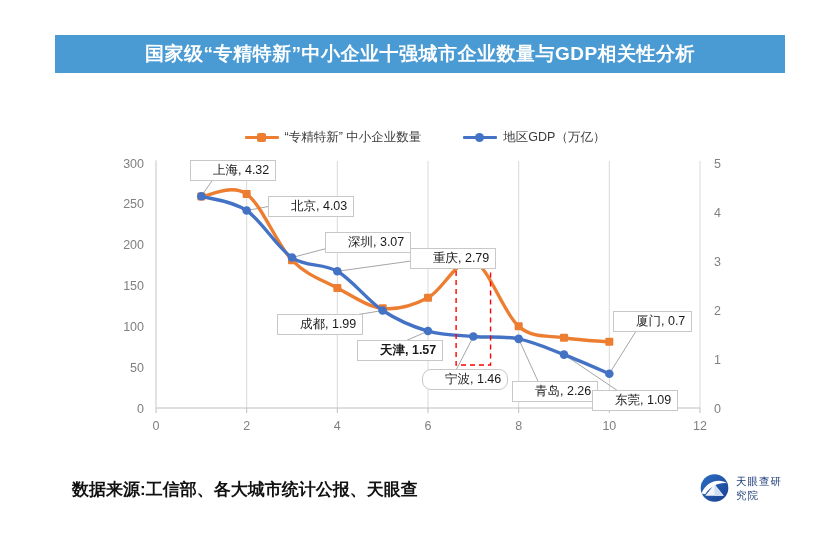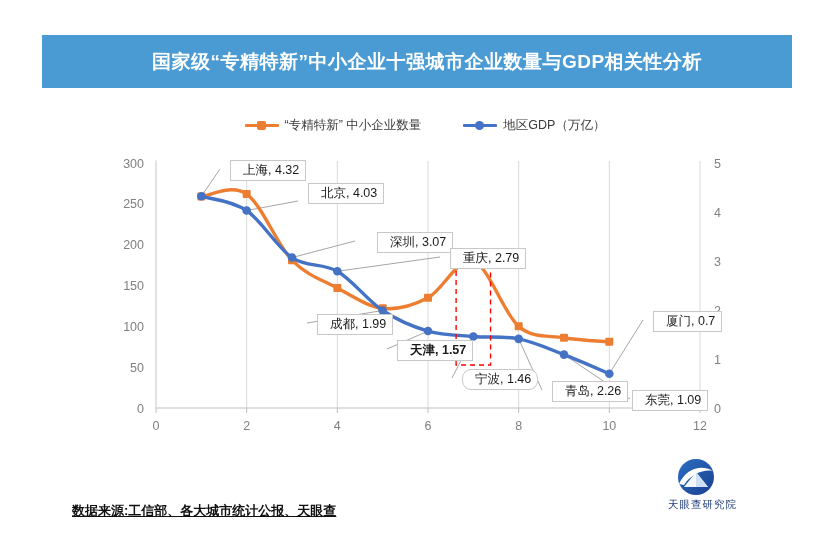--- a/index.html
+++ b/index.html
@@ -7,32 +7,32 @@
     width: 831px; height: 534px;
     background: #ffffff;
     font-family: "Liberation Sans", "DejaVu Sans", sans-serif;
     position: relative;
     overflow: hidden;
   }
   .slide { position:absolute; inset:0; background:#fff; }
 
   
   .title-banner {
-    position:absolute; left:42px; top:35px; width:730px; height:53px;
+    position:absolute; left:55px; top:35px; width:730px; height:38px;
     background:#4A9BD4;
-    display:flex; align-items:center; justify-content:center;padding-left:20px;
+    display:flex; align-items:center; justify-content:center;
   }
   .title-text {
     color:#ffffff; font-size:19px; font-weight:bold; letter-spacing:0.5px;
     white-space:nowrap;
   }
 
   
   .legend {
-    position:absolute; left:155px; top:114px; width:540px; height:22px;
+    position:absolute; left:155px; top:126px; width:540px; height:22px;
     display:flex; align-items:center; justify-content:center; gap:42px;
   }
   .legend-item { display:flex; align-items:center; gap:6px; }
   .legend-marker { position:relative; width:34px; height:12px; }
   .legend-marker .lm-line {
     position:absolute; left:0; top:5px; width:34px; height:3px; border-radius:1px;
   }
   .legend-marker .lm-dot {
     position:absolute; left:12px; top:2px; width:9px; height:9px; border-radius:2px;
   }
@@ -44,34 +44,33 @@
 
   .axis-label { font-size:12.5px; fill:#808080; font-family:"Liberation Sans","DejaVu Sans",sans-serif; }
 
   
   .callout {
     position:absolute;
     background:#ffffff;
     border:1px solid #c8c8c8;
     font-size:12.5px;
     color:#1a1a1a;
-    padding:2px 6px 3px 12px;
+    padding:2px 6px 3px 22px;
     white-space:nowrap;
     line-height:1.15;
-    margin-left:40px;
   }
 
   
   .footer-source {
-    position:absolute; left:72px; top:502px;
-    font-size:13px; font-weight:bold; color:#111; white-space:nowrap;text-decoration:underline;
+    position:absolute; left:72px; top:478px;
+    font-size:17px; font-weight:bold; color:#111; white-space:nowrap;
   }
   .logo-block {
-    position:absolute; left:668px; top:458px; width:96px; height:60px;
-    display:flex; flex-direction:column; align-items:flex-start; justify-content:flex-start;
+    position:absolute; left:693px; top:458px; width:96px; height:60px;
+    display:flex; flex-direction:row; align-items:center; justify-content:flex-start;
   }
   .logo-text { font-size:10.5px; color:#1f3d7a; letter-spacing:1px; margin-top:2px; }
 </style>
 </head>
 <body>
 
 <div class="slide">
 
   <div class="title-banner">
     <div class="title-text">国家级“专精特新”中小企业十强城市企业数量与GDP相关性分析</div>
@@ -163,22 +162,22 @@
         <circle cx="473.33333333333337" cy="336.46000000000004" r="4.3" fill="#4472C4"></circle>
         <circle cx="518.6666666666666" cy="338.91" r="4.3" fill="#4472C4"></circle>
         <circle cx="564" cy="354.59" r="4.3" fill="#4472C4"></circle>
         <circle cx="609.3333333333334" cy="373.7" r="4.3" fill="#4472C4"></circle>
         <rect x="456.1066666666666" y="253" width="34.453333333333376" height="112" fill="none" stroke="#FF0000" stroke-width="1.4" stroke-dasharray="5,4"></rect>
       </svg>
   </div>
 
   <div id="callout-layer">
       <div class="callout" style="left: 190px; top: 160px;">上海, 4.32</div>
-      <div class="callout" style="left: 268px; top: 183px; text-align: center;">北京, 4.03</div>
-      <div class="callout" style="left: 337px; top: 232px;">深圳, 3.07</div>
+      <div class="callout" style="left: 268px; top: 196px; text-align: center;">北京, 4.03</div>
+      <div class="callout" style="left: 325px; top: 232px;">深圳, 3.07</div>
       <div class="callout" style="left: 410px; top: 248px;">重庆, 2.79</div>
       <div class="callout" style="left: 277px; top: 314px;">成都, 1.99</div>
       <div class="callout" style="left: 357px; top: 340px; font-weight: bold;">天津, 1.57</div>
       <div class="callout" style="left: 422px; top: 369px; border-radius: 9px;">宁波, 1.46</div>
       <div class="callout" style="left: 512px; top: 381px;">青岛, 2.26</div>
       <div class="callout" style="left: 592px; top: 390px;">东莞, 1.09</div>
       <div class="callout" style="left: 613px; top: 311px;">厦门, 0.7</div>
     </div>
 
   <div class="footer-source">数据来源:工信部、各大城市统计公报、天眼查</div>

